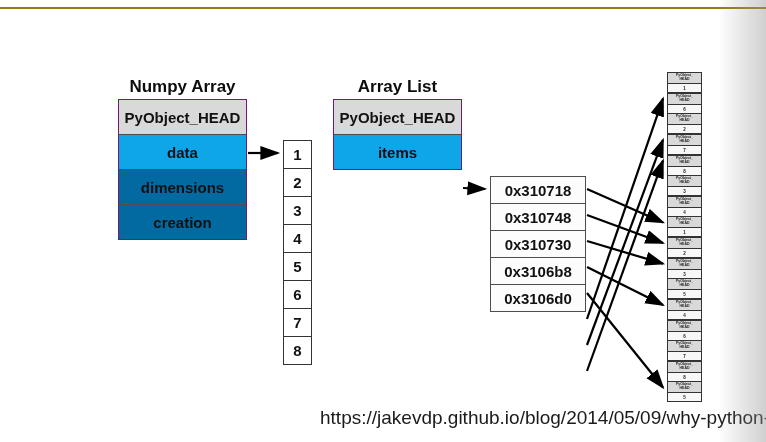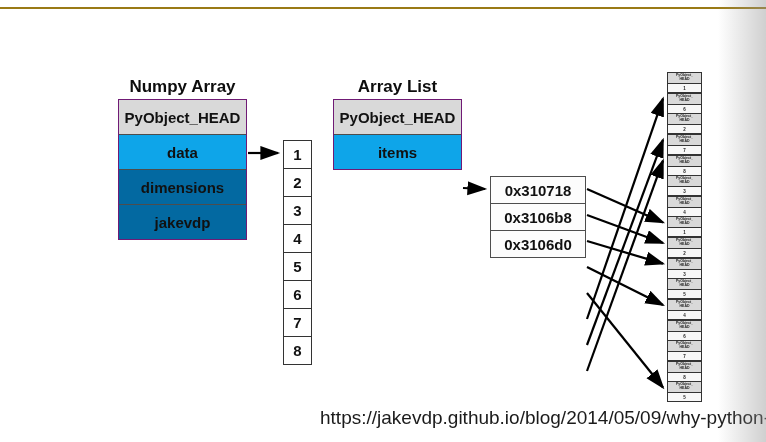--- a/index.html
+++ b/index.html
@@ -70,21 +70,21 @@
 <div id="canvas">
 
   <div class="accent-line" style="background: rgb(154, 122, 21);"></div>
 
 
   <div class="tbl-label" style="left:118px;top:77px;">Numpy Array</div>
   <div class="struct-table" style="left:118px;top:99px;">
     <div class="struct-row row-head">PyObject_HEAD</div>
     <div class="struct-row row-alt">data</div>
     <div class="struct-row row-plain">dimensions</div>
-    <div class="struct-row row-plain">jakevdp</div>
+    <div class="struct-row row-plain">creation</div>
   </div>
 
   <div class="buffer-col">
     <div class="buffer-cell">1</div>
     <div class="buffer-cell">2</div>
     <div class="buffer-cell">3</div>
     <div class="buffer-cell">4</div>
     <div class="buffer-cell">5</div>
     <div class="buffer-cell">6</div>
     <div class="buffer-cell">7</div>
@@ -92,20 +92,22 @@
   </div>
 
   <div class="tbl-label" style="left:333px;top:77px;">Array List</div>
   <div class="struct-table" style="left:333px;top:99px;">
     <div class="struct-row row-head">PyObject_HEAD</div>
     <div class="struct-row row-alt">items</div>
   </div>
 
   <div class="ptr-col">
     <div class="ptr-cell">0x310718</div>
+    <div class="ptr-cell">0x310748</div>
+    <div class="ptr-cell">0x310730</div>
     <div class="ptr-cell">0x3106b8</div>
     <div class="ptr-cell">0x3106d0</div>
   </div>
 
   <div class="mem-col">
       <div class="mem-pair" style="top: 0px;">
         <div class="mem-head">PyObject_
 HEAD</div>
         <div class="mem-val">1</div>
       </div>

